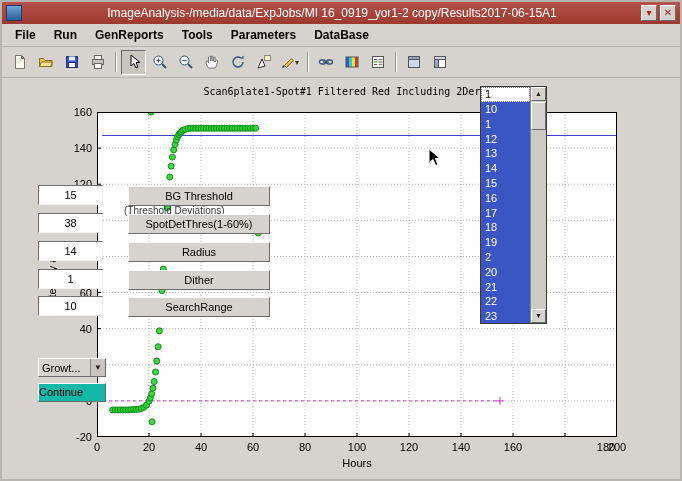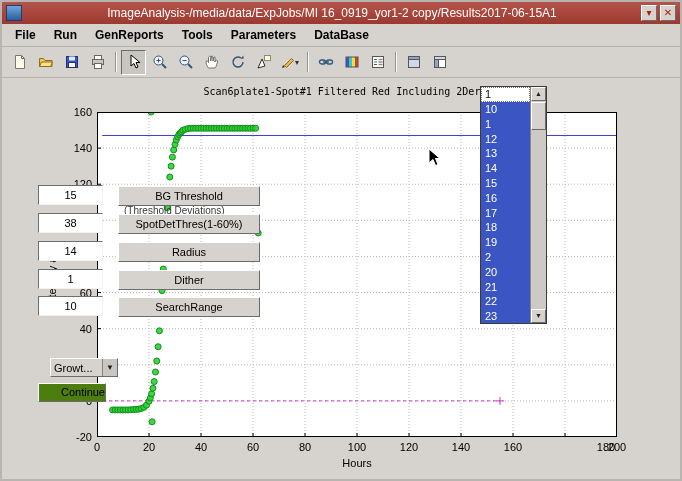--- a/index.html
+++ b/index.html
@@ -36,33 +36,33 @@
   .xtick{position:absolute;top:363px;width:30px;text-align:center;font-size:11px;color:#000;}
   .ytick{position:absolute;left:56px;width:34px;text-align:right;font-size:11px;color:#000;}
   .xlabel{position:absolute;left:95px;top:379px;width:520px;text-align:center;
     font-size:11px;color:#000;}
   .ylabel{position:absolute;left:50px;top:196px;transform:translate(-50%,-50%) rotate(-90deg);
     white-space:nowrap;font-size:11px;color:#000;z-index:1;}
   
   .editbox{position:absolute;left:36px;width:65px;height:20px;box-sizing:border-box;
     background:#fff;border:1px solid;border-color:#6e6e6e #f4f2ee #f4f2ee #6e6e6e;
     text-align:center;font-size:11px;font-family:inherit;z-index:5;padding:0;}
-  .ctl-btn{position:absolute;left:116px;width:142px;height:20px;box-sizing:border-box;
+  .ctl-btn{position:absolute;left:126px;width:142px;height:20px;box-sizing:border-box;
     background:#d6d3ce;border:1px solid;border-color:#fff #6b6b6b #6b6b6b #fff;
     text-align:center;font-size:11px;line-height:18px;z-index:5;color:#000;}
   .stddev-note{position:absolute;left:122px;top:127px;font-size:10px;color:#3a3a3a;z-index:3;}
-  .growth-dd{position:absolute;left:48px;top:280px;width:68px;height:19px;box-sizing:border-box;
+  .growth-dd{position:absolute;left:36px;top:280px;width:68px;height:19px;box-sizing:border-box;
     background:#d6d3ce;border:1px solid;border-color:#fff #6b6b6b #6b6b6b #fff;
     display:flex;align-items:center;font-size:11px;z-index:5;color:#000;}
   .growth-dd .lbl{flex:1;padding-left:3px;white-space:nowrap;overflow:hidden;}
   .growth-dd .arrow{width:14px;height:100%;background:#c9c6c0;border-left:1px solid #8a8782;
     font-size:8px;display:flex;align-items:center;justify-content:center;color:#222;}
   .continue-btn{position:absolute;left:36px;top:305px;width:68px;height:19px;box-sizing:border-box;
-    background:#4d7c0f;border:1px solid;border-color:#fff #6b6b6b #6b6b6b #fff;
-    text-align:right;font-size:11px;line-height:17px;z-index:5;color:#000;}
+    background:#14b8a6;border:1px solid;border-color:#fff #6b6b6b #6b6b6b #fff;
+    text-align:left;font-size:11px;line-height:17px;z-index:5;color:#000;}
   
   .dropdown{position:absolute;left:478px;top:8px;width:67px;height:238px;background:#fff;
     border:1px solid #3a3a3a;box-sizing:border-box;display:flex;z-index:10;}
   .dd-items{flex:1;display:flex;flex-direction:column;overflow:hidden;}
   .dd-item{height:14.8px;flex:none;font-size:11px;line-height:14.5px;padding-left:4px;
     background:#3b55c3;color:#fff;}
   .dd-item.first{background:#fff;color:#111;height:15px;outline:1px dotted #777;outline-offset:-1px;}
   .dd-scroll{width:15px;flex:none;background:#cdc9c3;border-left:1px solid #8a8782;
     display:flex;flex-direction:column;}
   .dd-arrow{height:14px;flex:none;background:#d6d3ce;border:1px solid;

